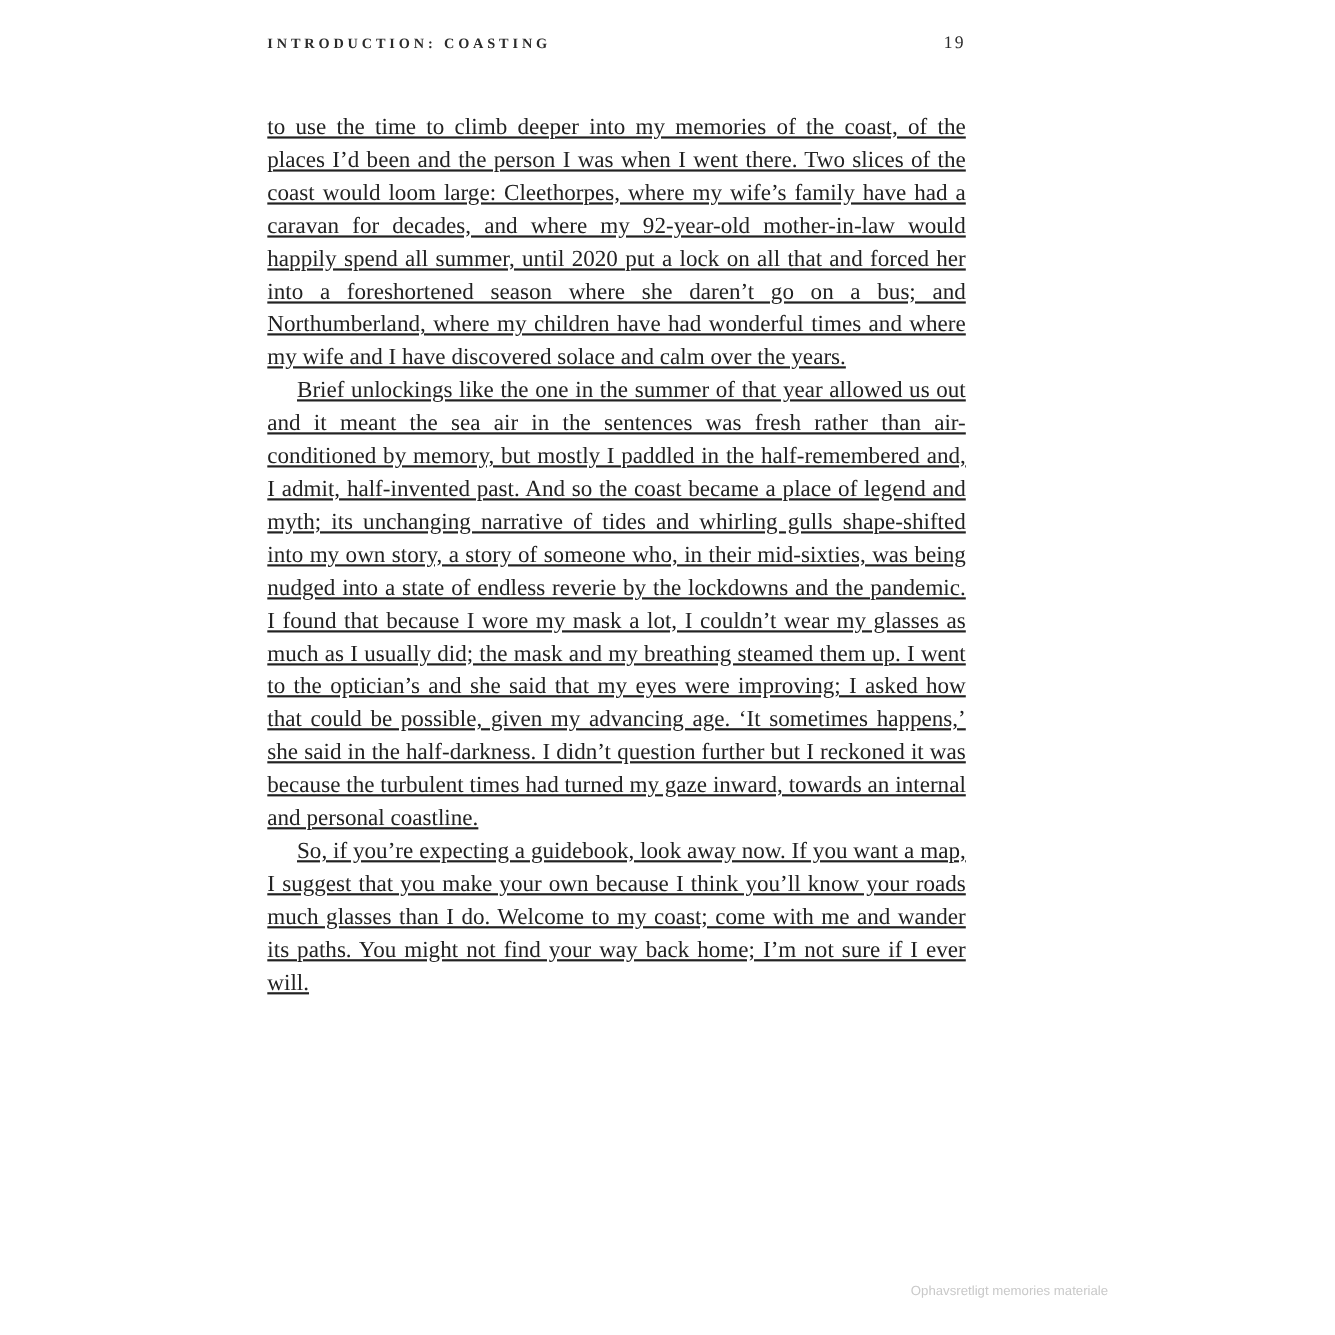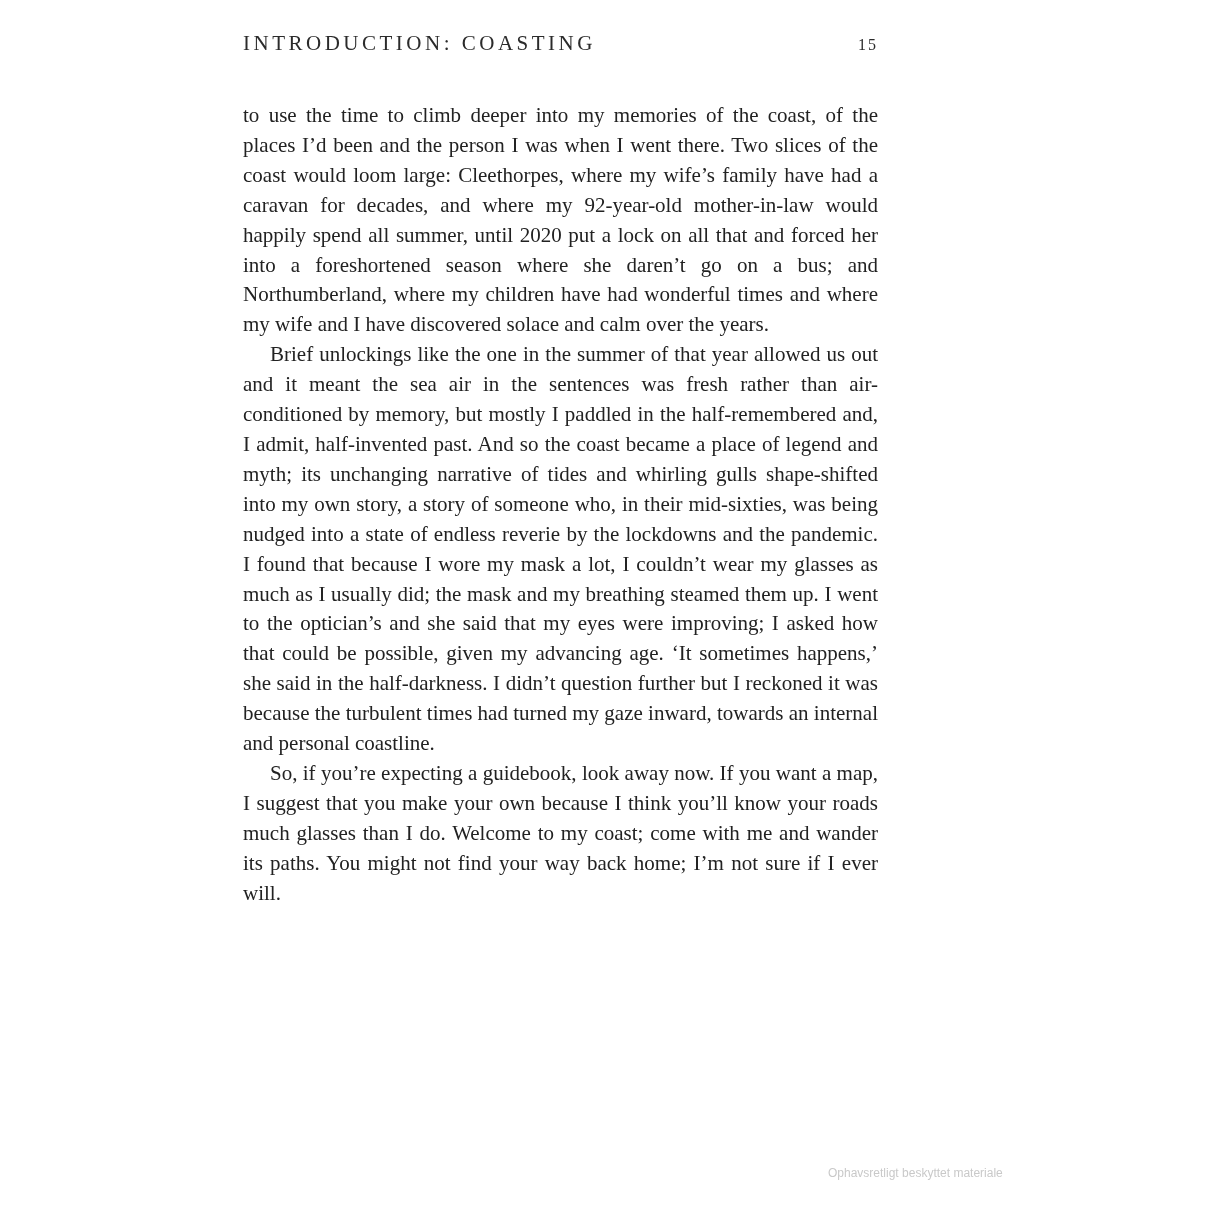--- a/index.html
+++ b/index.html
@@ -19,39 +19,40 @@
     position: absolute;
     left: 243px;
     top: 31px;
     width: 635px;
     display: flex;
     justify-content: space-between;
     align-items: baseline;
     color: #2b2b2b;
   }
   .running-header .title {
-    font-size: 21px;
+    font-size: 13px;
     letter-spacing: 3.5px;
-    font-weight: 400;
+    font-weight: 700;
   }
   .running-header .folio {
     font-size: 16px;
     letter-spacing: 2px;
     font-variant-numeric: oldstyle-nums;
   }
   .body-text {
     position: absolute;
     left: 243px;
     top: 101px;
     width: 635px;
     color: #222222;
     font-size: 21px;
     line-height: 29.9px;
     text-align: justify;
     text-justify: inter-word;
+    text-decoration: underline;
   }
   .body-text p {
     margin: 0;
     padding: 0;
   }
   .body-text p.indent {
     text-indent: 27px;
   }
   .copyright-watermark {
     position: absolute;
@@ -63,24 +64,24 @@
     white-space: nowrap;
   }
 </style>
 </head>
 <body>
 
 <div class="page">
 
   <div class="running-header">
     <span class="title">INTRODUCTION: COASTING</span>
-    <span class="folio">15</span>
+    <span class="folio">19</span>
   </div>
 
   <div class="body-text">
     <p>to use the time to climb deeper into my memories of the coast, of the places I’d been and the person I was when I went there. Two slices of the coast would loom large: Cleethorpes, where my wife’s family have had a caravan for decades, and where my 92-year-old mother-in-law would happily spend all summer, until 2020 put a lock on all that and forced her into a foreshortened season where she daren’t go on a bus; and Northumberland, where my children have had wonderful times and where my wife and I have discovered solace and calm over the years.</p>
     <p class="indent">Brief unlockings like the one in the summer of that year allowed us out and it meant the sea air in the sentences was fresh rather than air-conditioned by memory, but mostly I paddled in the half-remembered and, I admit, half-invented past. And so the coast became a place of legend and myth; its unchanging narrative of tides and whirling gulls shape-shifted into my own story, a story of someone who, in their mid-sixties, was being nudged into a state of endless reverie by the lockdowns and the pandemic. I found that because I wore my mask a lot, I couldn’t wear my glasses as much as I usually did; the mask and my breathing steamed them up. I went to the optician’s and she said that my eyes were improving; I asked how that could be possible, given my advancing age. ‘It sometimes happens,’ she said in the half-darkness. I didn’t question further but I reckoned it was because the turbulent times had turned my gaze inward, towards an internal and personal coastline.</p>
     <p class="indent">So, if you’re expecting a guidebook, look away now. If you want a map, I suggest that you make your own because I think you’ll know your roads much glasses than I do. Welcome to my coast; come with me and wander its paths. You might not find your way back home; I’m not sure if I ever will.</p>
   </div>
 
-  <div class="copyright-watermark">Ophavsretligt beskyttet materiale</div>
+  <div class="copyright-watermark">Ophavsretligt memories materiale</div>
 
 </div>
 
 </body></html>

